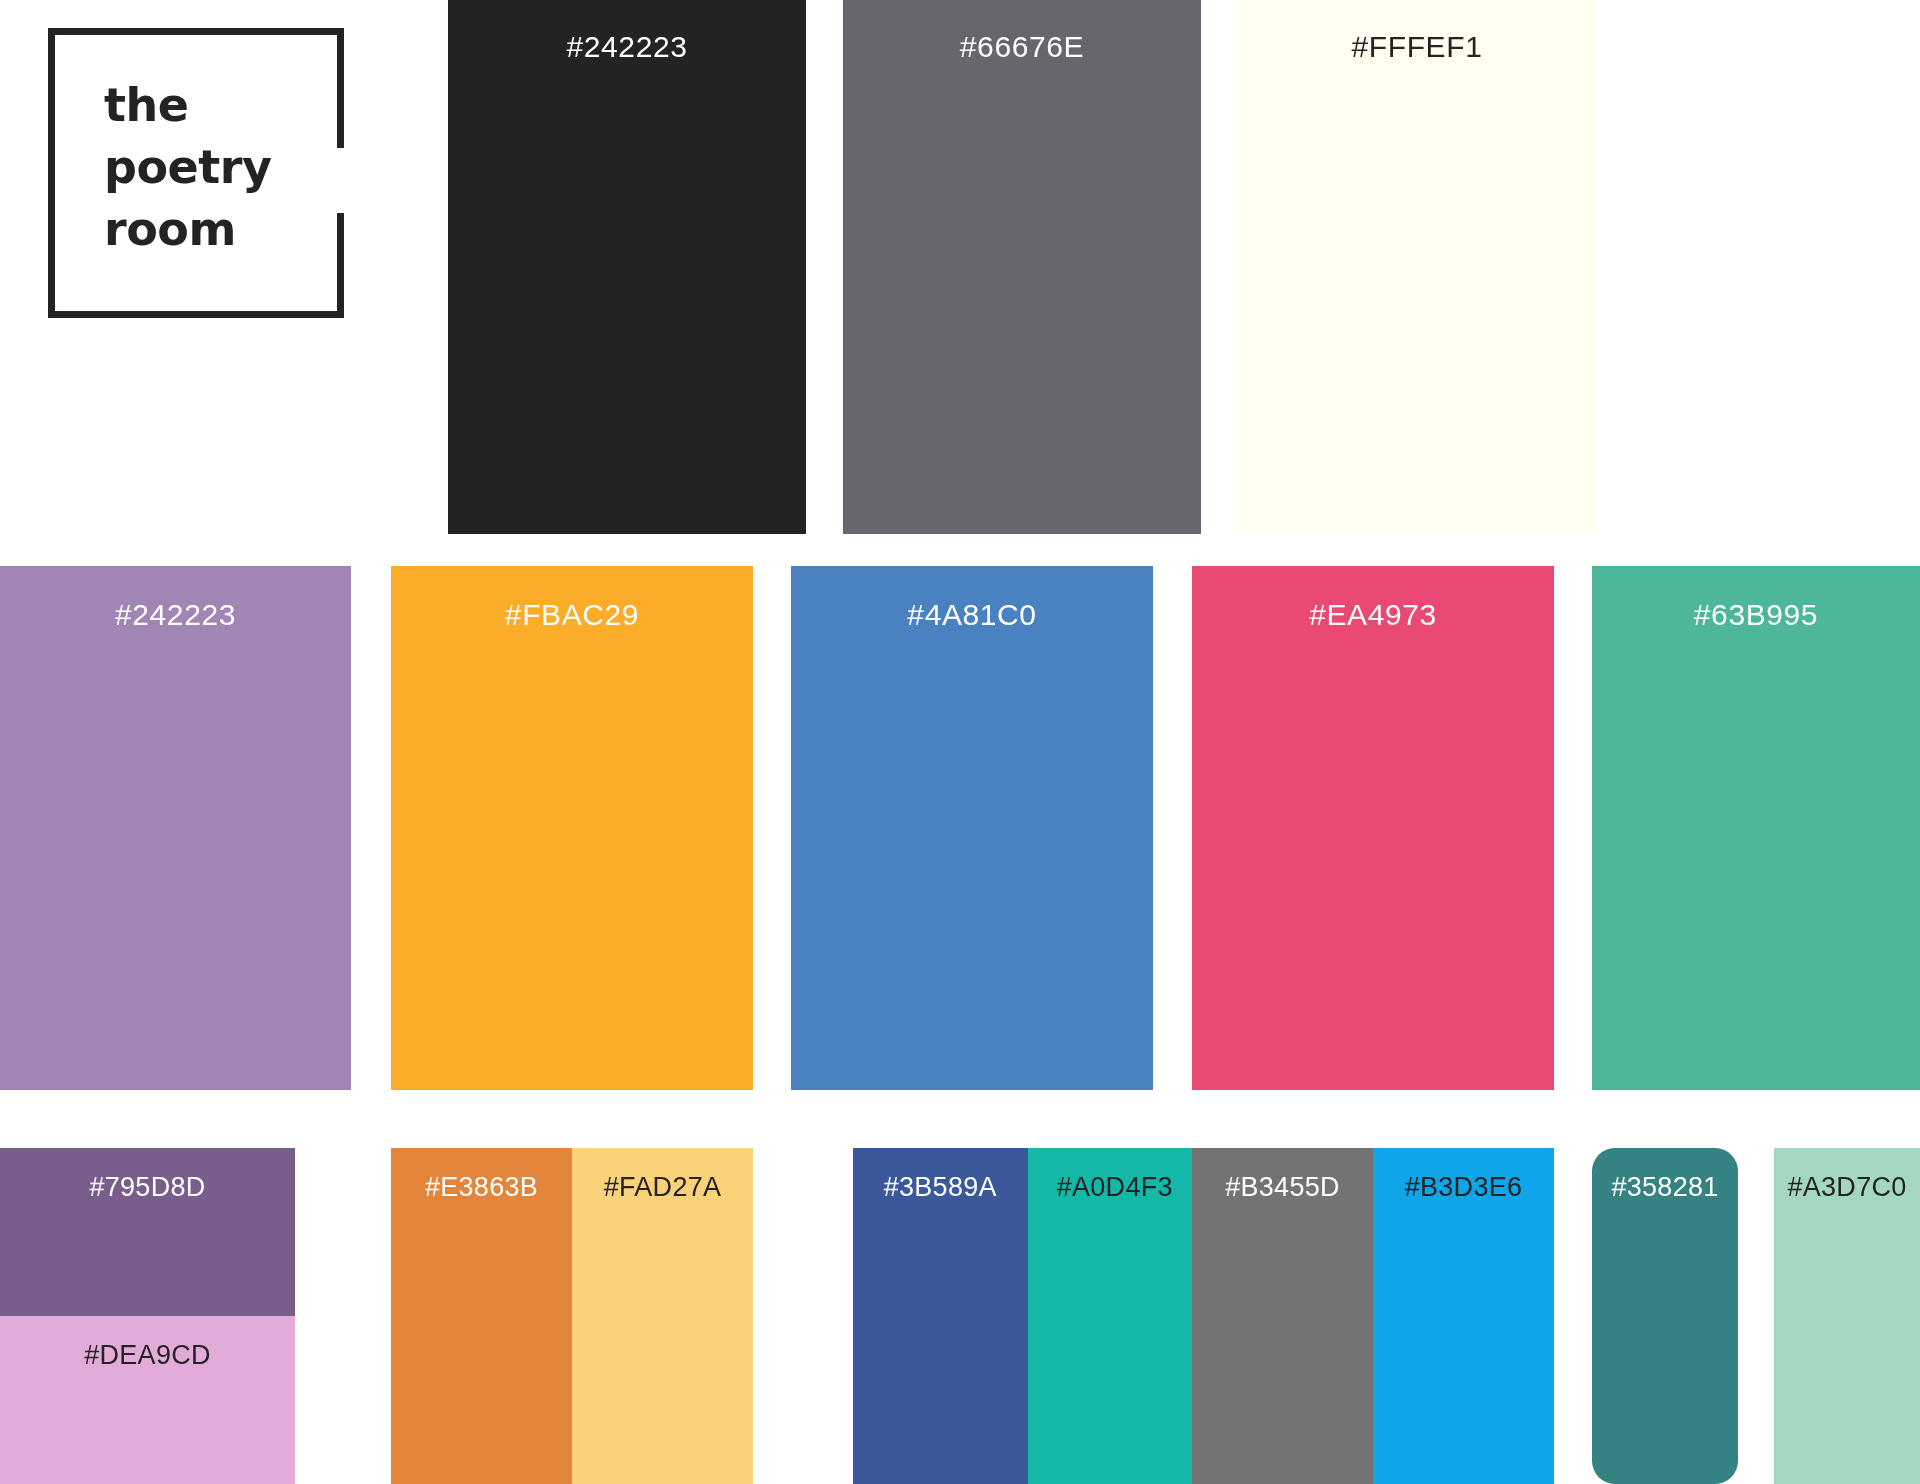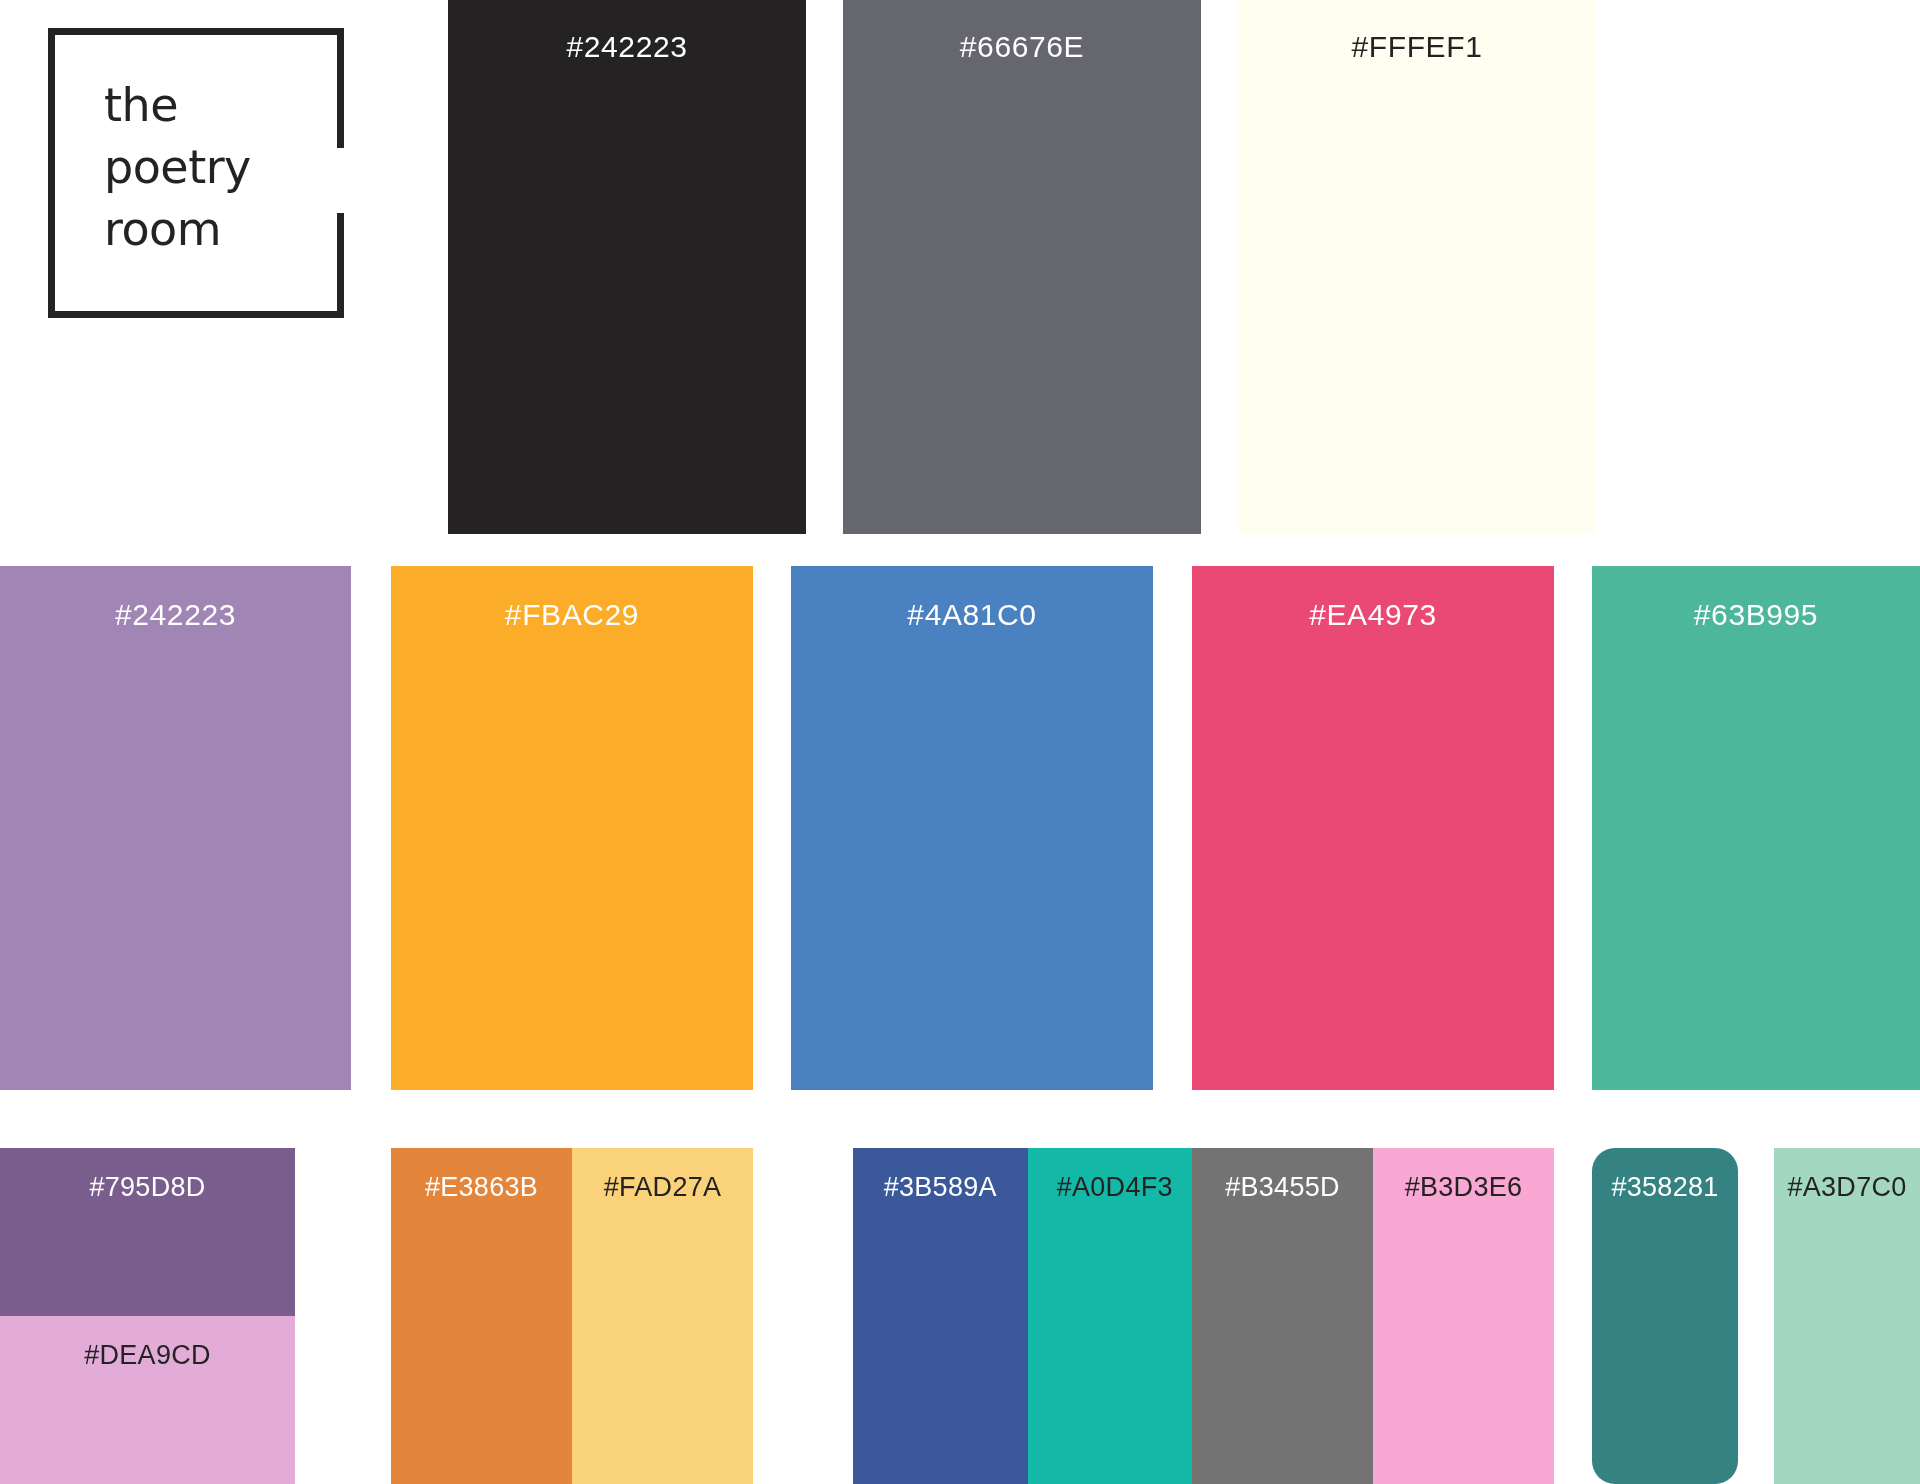--- a/index.html
+++ b/index.html
@@ -49,21 +49,21 @@
   .logo-frame .bar-right-top    { right: 0; top: 0;    width: 7px; height: 120px; }
   .logo-frame .bar-right-bottom { right: 0; bottom: 0; width: 7px; height: 105px; }
 
   .logo-wordmark {
     position: absolute;
     left: 56px;
     top: 46px;
     width: 220px;
     color: #242223;
     font-family: "DejaVu Sans", "Liberation Sans", sans-serif;
-    font-weight: 400;
+    font-weight: 700;
     font-size: 46px;
     line-height: 62px;
     letter-spacing: -0.5px;
   }
   .logo-wordmark .line { display: block; white-space: nowrap; }
 
   
   .swatch {
     position: absolute;
     overflow: hidden;
@@ -197,21 +197,21 @@
       </div>
       <div class="half" style="background: #14b8a6;">
         <span class="swatch-label txt-dark">#A0D4F3</span>
       </div>
     </div>
 
     <div class="pair" style="left: 1192px; width: 362px;">
       <div class="half" style="background: #737373;">
         <span class="swatch-label txt-light">#B3455D</span>
       </div>
-      <div class="half" style="background: #f9a8d4;">
+      <div class="half" style="background: #0ea5e9;">
         <span class="swatch-label txt-dark">#B3D3E6</span>
       </div>
     </div>
 
     <div class="pair" style="left: 1592px; width: 328px;">
       <div class="half" style="background: rgb(52, 130, 129); border-radius: 23px;">
         <span class="swatch-label txt-light">#358281</span>
       </div>
       <div class="half" style="background: rgb(163, 215, 192); margin-left: 36px;">
         <span class="swatch-label txt-dark">#A3D7C0</span>

